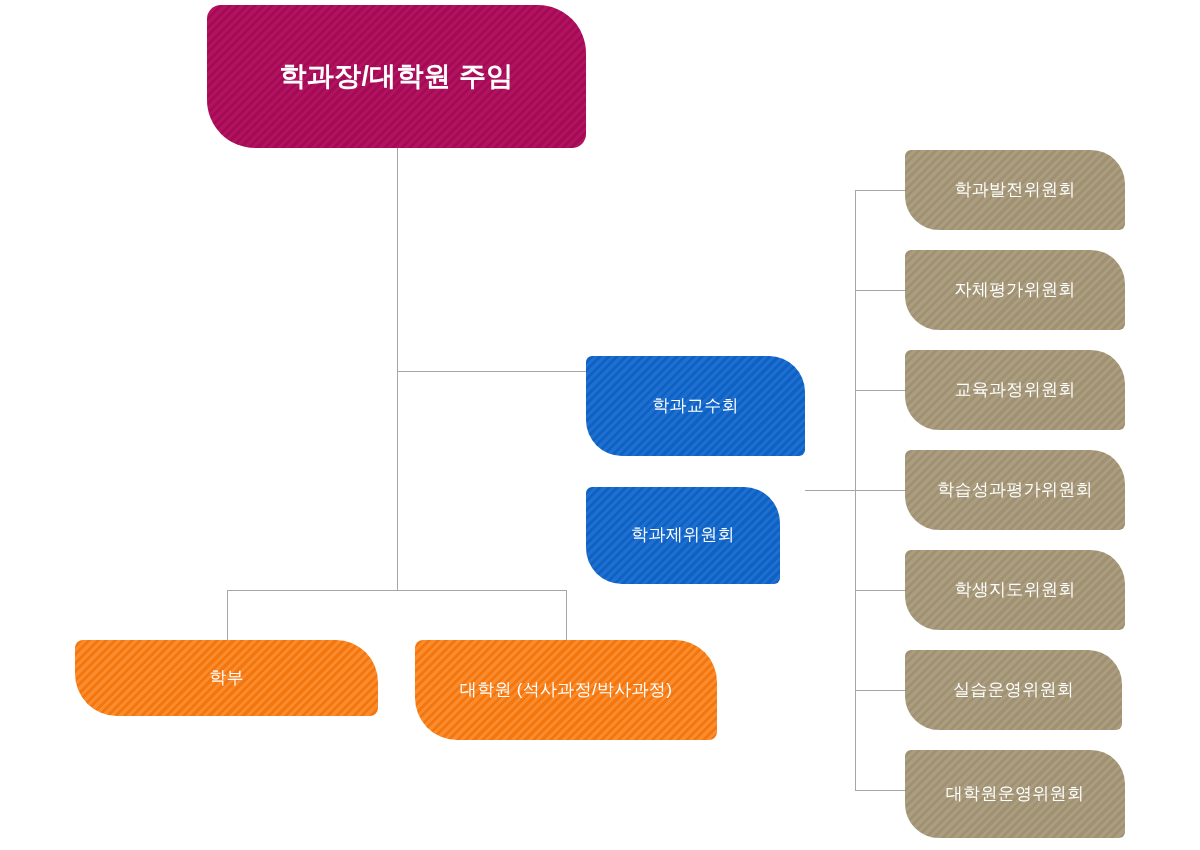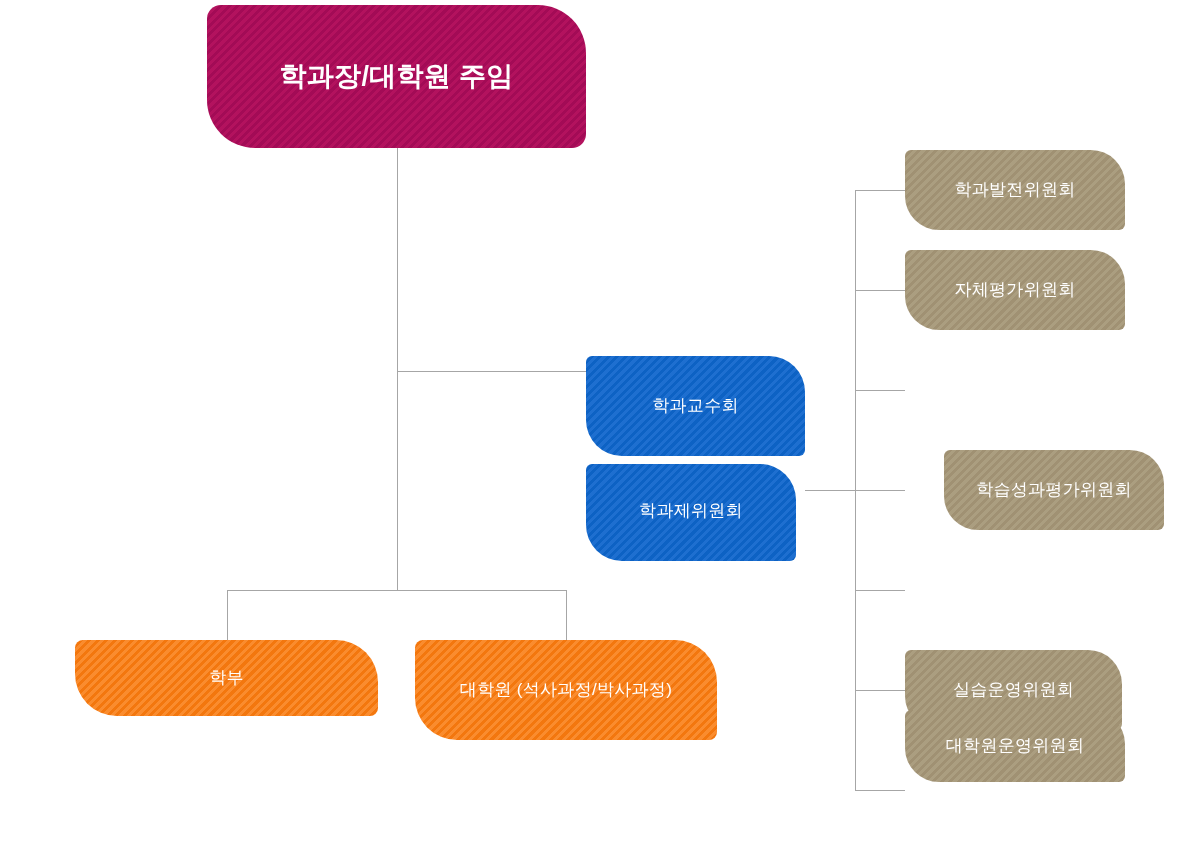--- a/index.html
+++ b/index.html
@@ -91,47 +91,53 @@
   <div class="line h" style="left:855px; top:790px; width:50px;"></div>
 
   <div class="node magenta" style="left:207px; top:5px; width:379px; height:143px;">
     <span class="label">학과장/대학원 주임</span>
   </div>
 
   <div class="node blue" style="left:586px; top:320px; width:219px; height:100px;">
     <span class="label">학과교수회</span>
   </div>
 
-  <div class="node blue" style="left:586px; top:428px; width:210px; height:97px;font-family:Liberation Mono, monospace;">
+  <div class="node blue" style="left:586px; top:451px; width:194px; height:97px;">
     <span class="label">학과제위원회</span>
   </div>
 
   <div class="node orange" style="left:75px; top:640px; width:303px; height:76px;">
     <span class="label">학부</span>
   </div>
 
   <div class="node orange" style="left:415px; top:640px; width:302px; height:100px;">
     <span class="label">대학원 (석사과정/박사과정)</span>
   </div>
 
   <div class="node tan" style="left:905px; top:150px; width:220px; height:80px;">
     <span class="label">학과발전위원회</span>
   </div>
 
   <div class="node tan" style="left:905px; top:250px; width:220px; height:80px;">
     <span class="label">자체평가위원회</span>
   </div>
 
+  <div class="node tan" style="left:905px; top:350px; width:220px; height:80px;">
+    <span class="label">교육과정위원회</span>
+  </div>
 
-  <div class="node tan" style="left:944px; top:450px; width:220px; height:80px;">
+  <div class="node tan" style="left:905px; top:450px; width:220px; height:80px;">
     <span class="label">학습성과평가위원회</span>
   </div>
 
+  <div class="node tan" style="left:905px; top:550px; width:220px; height:80px;">
+    <span class="label">학생지도위원회</span>
+  </div>
 
   <div class="node tan" style="left:905px; top:650px; width:217px; height:80px;">
     <span class="label">실습운영위원회</span>
   </div>
 
-  <div class="node tan" style="left:905px; top:710px; width:220px; height:72px;">
+  <div class="node tan" style="left:905px; top:750px; width:220px; height:88px;">
     <span class="label">대학원운영위원회</span>
   </div>
 
 </div>
 
 </body></html>

